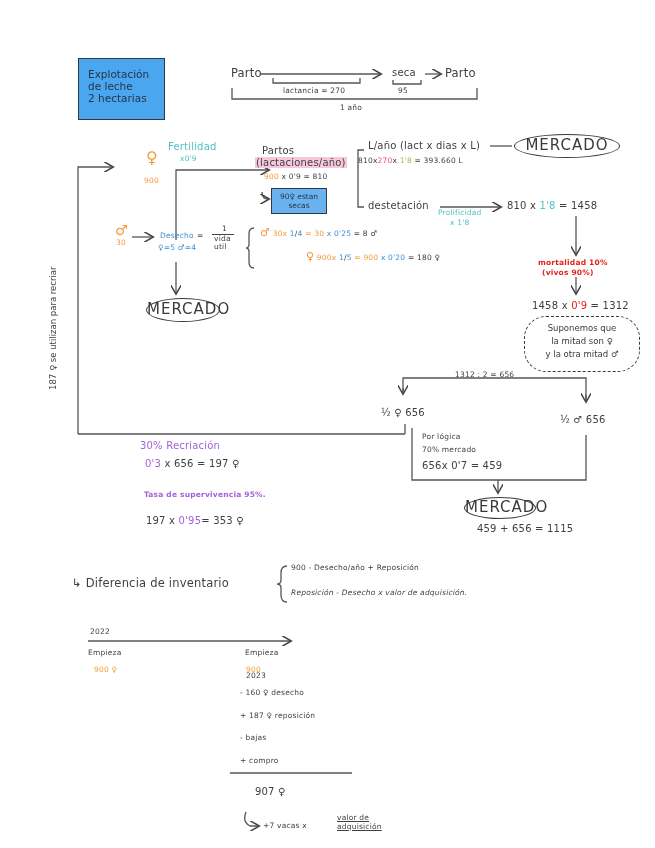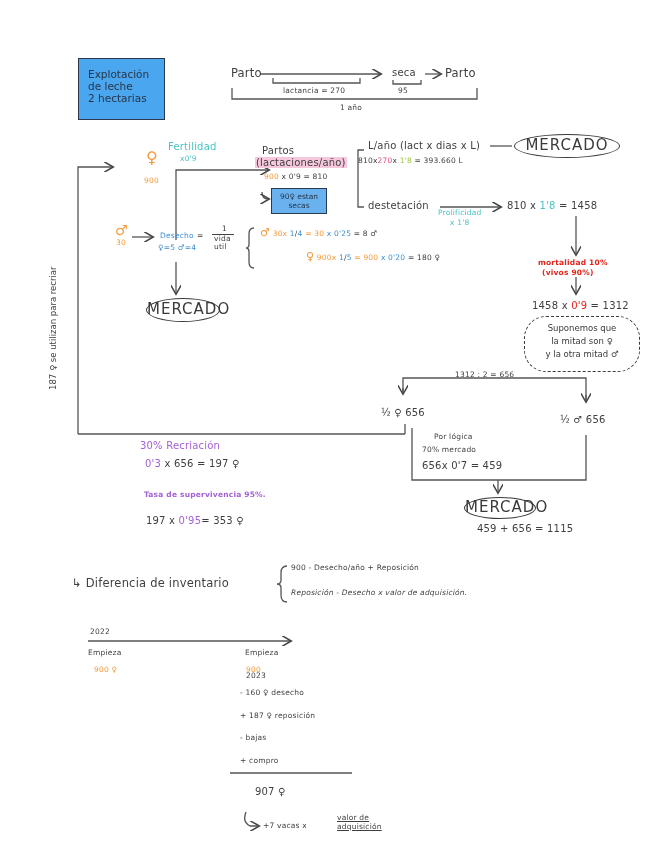--- a/index.html
+++ b/index.html
@@ -166,21 +166,21 @@
 </div>
 <div class="mercado" style="left:146px;top:298px;width:74px;height:24px;line-height:21px;">MERCADO</div>
 
 <div class="vert">187 ♀ se utilizan para recriar</div>
 
 <div class="abs t t-md purple" style="left:140px;top:440px;">30% Recriación</div>
 <div class="abs t t-md" style="left:145px;top:458px;"><span class="purple">0'3</span> <span>x 656 = 197 ♀</span></div>
 <div class="abs t t-sm purple" style="left:144px;top:490px;font-weight:bold;">Tasa de supervivencia 95%.</div>
 <div class="abs t t-md" style="left:146px;top:515px;"><span>197 x</span> <span class="purple">0'95</span><span>= 353 ♀</span></div>
 
-<div class="abs t t-sm" style="left:434px;top:432px;">Por lógica</div>
+<div class="abs t t-sm" style="left:422px;top:432px;">Por lógica</div>
 <div class="abs t t-sm" style="left:422px;top:445px;">70% mercado</div>
 <div class="abs t t-md" style="left:422px;top:460px;">656x 0'7 = 459</div>
 <div class="mercado" style="left:464px;top:497px;width:72px;height:22px;line-height:19px;">MERCADO</div>
 <div class="abs t t-md" style="left:477px;top:523px;">459 + 656 = 1115</div>
 
 <div class="abs t t-lg" style="left:72px;top:576px;"><span>↳</span> <span>Diferencia de inventario</span></div>
 <div class="abs t t-sm" style="left:291px;top:563px;">900 - Desecho/año + Reposición</div>
 <div class="abs t t-sm" style="left:291px;top:588px;font-style:italic;">Reposición - Desecho x valor de adquisición.</div>
 
 <div class="abs t t-sm" style="left:90px;top:627px;">2022</div>

